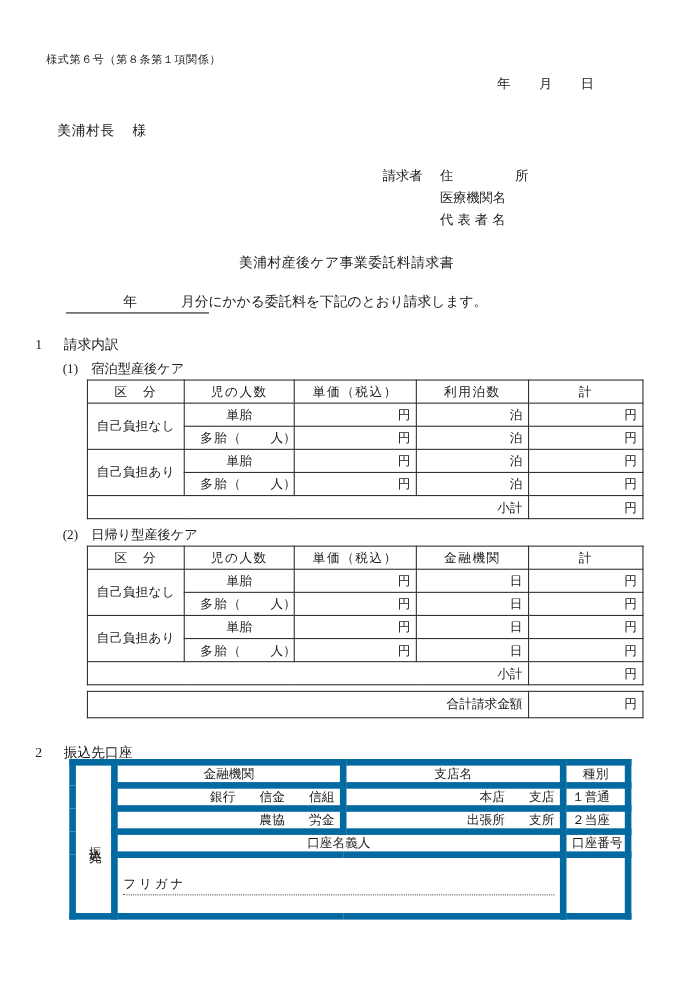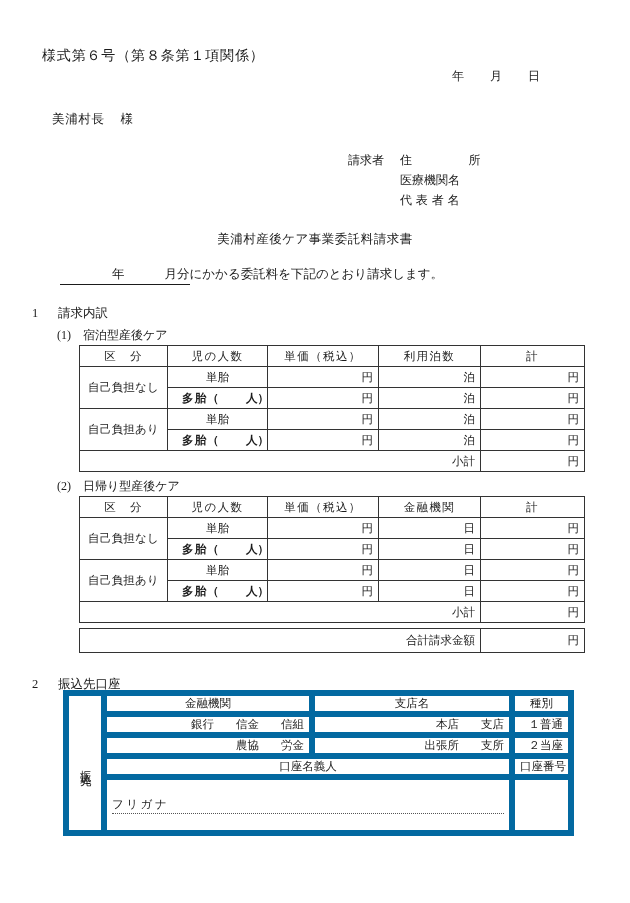--- a/index.html
+++ b/index.html
@@ -22,21 +22,21 @@
     inset: 0;
     padding: 0;
   }
 
   
   .abs { position: absolute; white-space: nowrap; }
 
   
   #form-code {
     left: 42px; top: 47px;
-    font-size: 14px;
+    font-size: 10px;
     letter-spacing: 0.06em;
   }
   #date-line {
     left: 452px; top: 68px;
     font-size: 12px;
   }
   #date-line span { display: inline-block; }
   #date-line .y { margin-right: 26px; }
   #date-line .m { margin-right: 26px; }
 
@@ -128,21 +128,21 @@
   .c-unit { width: 111px; }
   .c-cnt  { width: 102px; }
   .c-sum  { width: 104px; }
 
   td.hdr { text-align: center; letter-spacing: 0.12em; }
   td.div-cell {
     text-align: center;
     letter-spacing: 0.02em;
   }
   td.child { text-align: center; }
-  td.child.multi { text-align: left; padding-left: 14px; font-weight: bold; }
+  td.child.multi { text-align: left; padding-left: 14px; }
   td.child.multi .paren { letter-spacing: 0.1em; }
   td.child.multi .ninzu { margin-left: 26px; }
 
   
   #tbl-total td { height: 24px; }
 
   
   #tbl-bank {
     position: absolute;
     left: 63px; top: 690px; width: 505px;
@@ -170,21 +170,21 @@
   }
   td.vert .vtxt {
     writing-mode: vertical-rl;
     display: inline-block;
     letter-spacing: 0.18em;
     line-height: 1;
   }
   .bank-h { text-align: center; height: 19px; }
   .opt-row { height: 21px; text-align: right; }
   .opt-row .o { display: inline-block; margin-left: 22px; }
-  .kind-row { text-align: right; height: 21px; }
+  .kind-row { text-align: left; height: 21px; }
   .name-h { text-align: center; height: 19px; }
   .name-body { height: 56px; vertical-align: top; padding-top: 2px; }
   .furigana {
     display: block;
     border-bottom: 1px dotted #555;
     letter-spacing: 0.22em;
     padding-bottom: 1px;
     height: 15px;
     line-height: 15px;
   }

